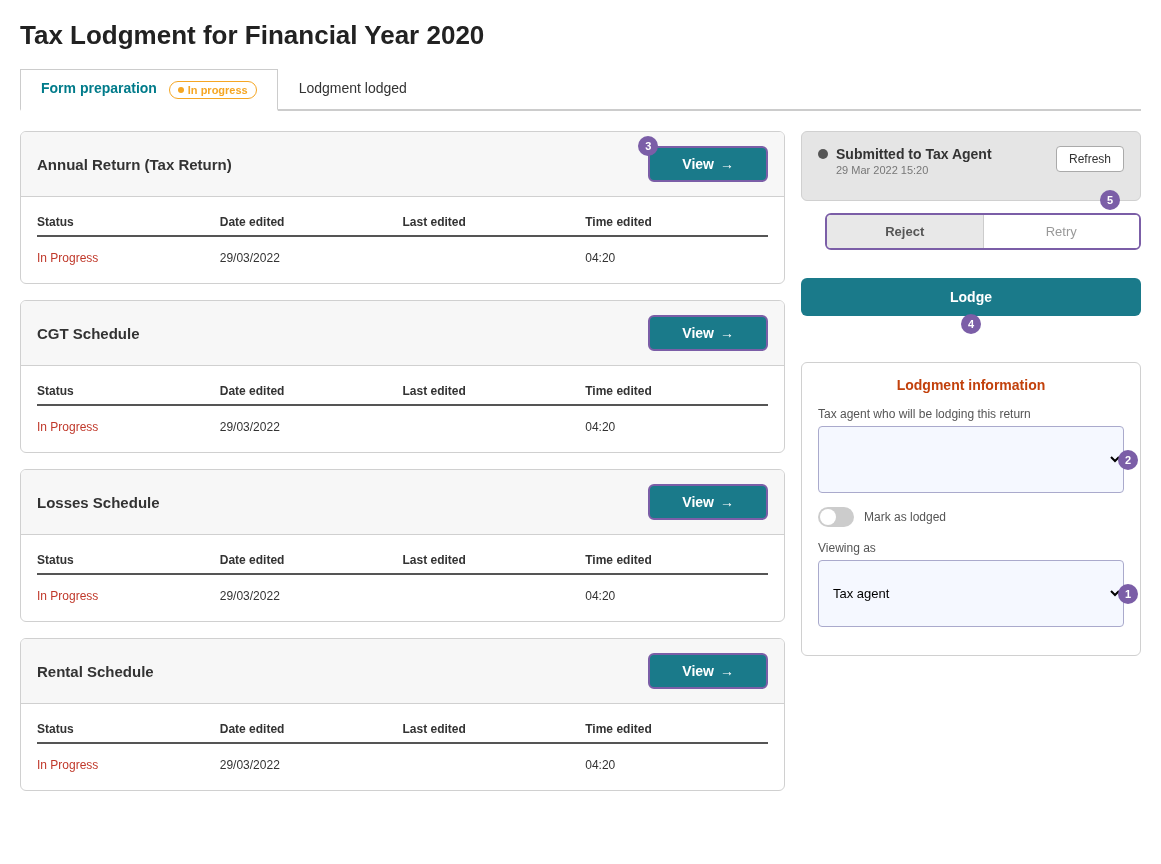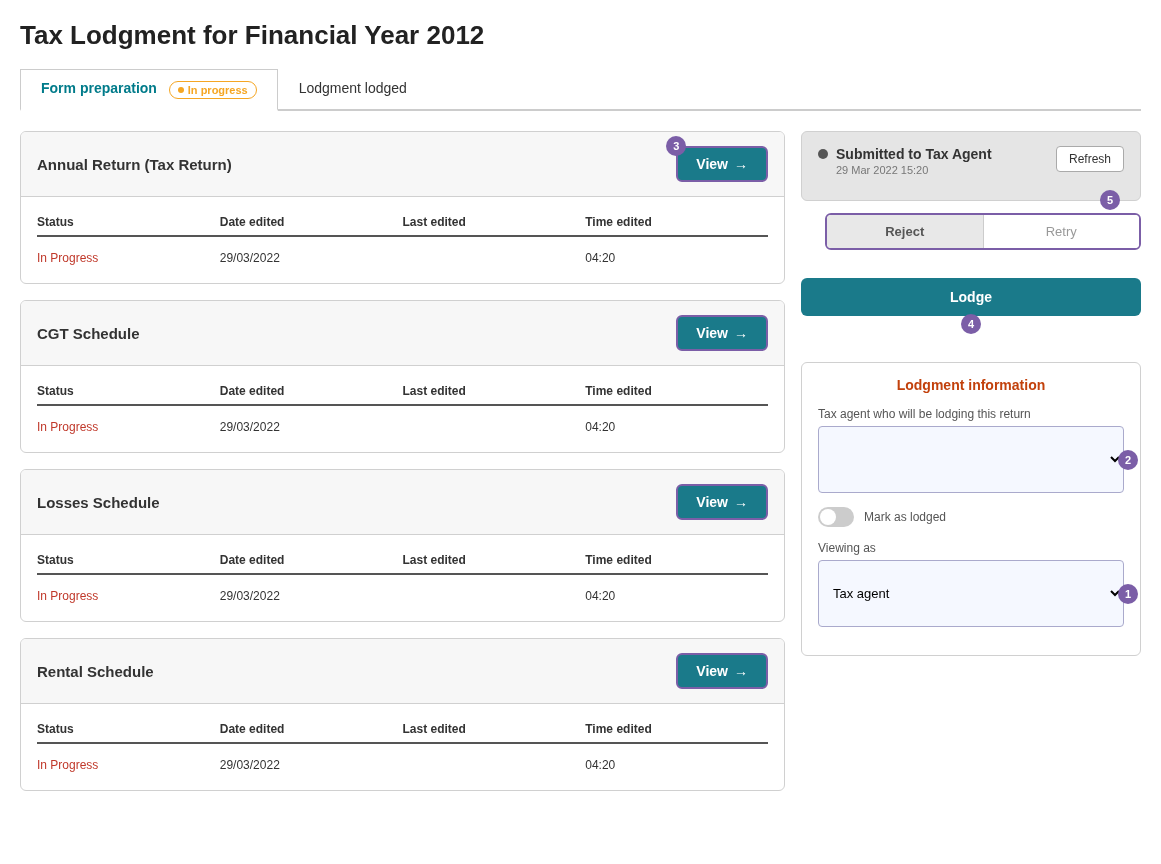--- a/index.html
+++ b/index.html
@@ -14,21 +14,21 @@
     .tab-badge-dot { width: 6px; height: 6px; border-radius: 50%; background: #f5a623; }
     
     .main-layout { display: flex; gap: 16px; align-items: flex-start; }
     .left-panel { flex: 1; display: flex; flex-direction: column; gap: 16px; }
     .right-panel { width: 340px; display: flex; flex-direction: column; gap: 12px; }
     
     .card { border: 1px solid #d0d0d0; border-radius: 6px; background: #fff; overflow: hidden; }
     .card-header { display: flex; align-items: center; justify-content: space-between; padding: 14px 16px; background: #f7f7f7; border-bottom: 1px solid #d0d0d0; }
     .card-title { font-size: 15px; font-weight: 600; color: #333; }
     
-    .view-btn { background: #1a7a8a; color: #fff; border: 2px solid #7b5ea7; border-radius: 6px; padding: 8px 18px; font-size: 14px; font-weight: 600; cursor: pointer; display: flex; align-items: center; gap: 6px; }
+    .view-btn { background: #1a7a8a; color: #fff; border: 2px solid #7b5ea7; border-radius: 6px; padding: 8px 32px; font-size: 14px; font-weight: 600; cursor: pointer; display: flex; align-items: center; gap: 6px; }
     .arrow { font-size: 14px; }
     
     .card-body { padding: 12px 16px; }
     .table-header { display: grid; grid-template-columns: 1fr 1fr 1fr 1fr; padding: 6px 0; border-bottom: 2px solid #555; margin-bottom: 8px; }
     .table-header span { font-weight: 700; font-size: 12px; color: #333; }
     .table-row-data { display: grid; grid-template-columns: 1fr 1fr 1fr 1fr; padding: 6px 0; }
     .table-row-data .status { color: #c0392b; font-size: 12px; }
     .table-row-data span { font-size: 12px; color: #333; }
     
     
@@ -61,21 +61,21 @@
     .toggle.off { background: #ccc; }
     .toggle::after { content: ''; position: absolute; width: 16px; height: 16px; border-radius: 50%; background: #fff; top: 2px; left: 2px; transition: left 0.2s; }
     .toggle-label { font-size: 12px; color: #555; }
     
     .view-btn-container { position: relative; }
     .view-badge { position: absolute; top: -10px; left: -10px; }
   </style>
 </head>
 <body>
 
-<h1>Tax Lodgment for Financial Year 2012</h1>
+<h1>Tax Lodgment for Financial Year 2020</h1>
 
 <div class="tabs">
   <div class="tab active">
     <span>Form preparation</span>
     <span class="tab-badge">
       <span class="tab-badge-dot"></span>
       <span>In progress</span>
     </span>
   </div>
   <div class="tab">

